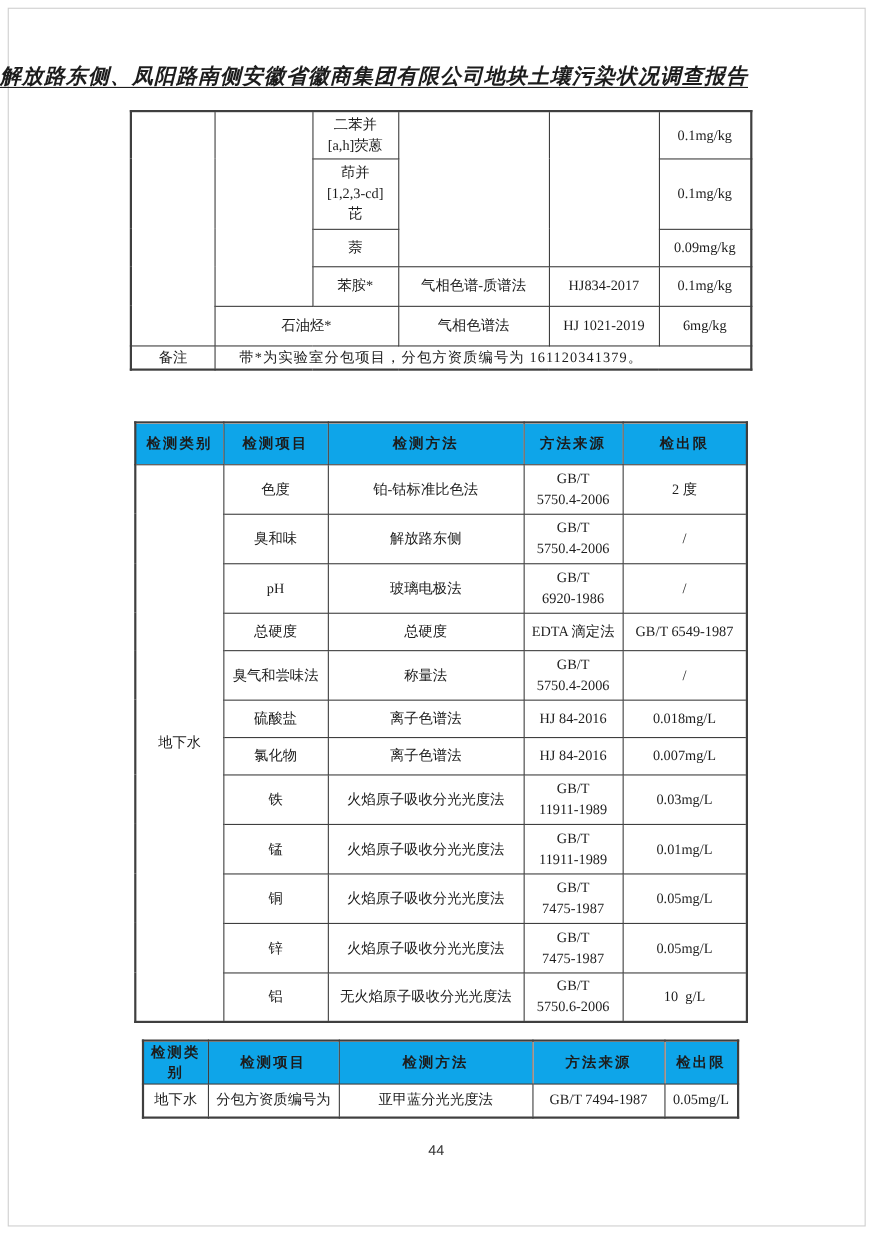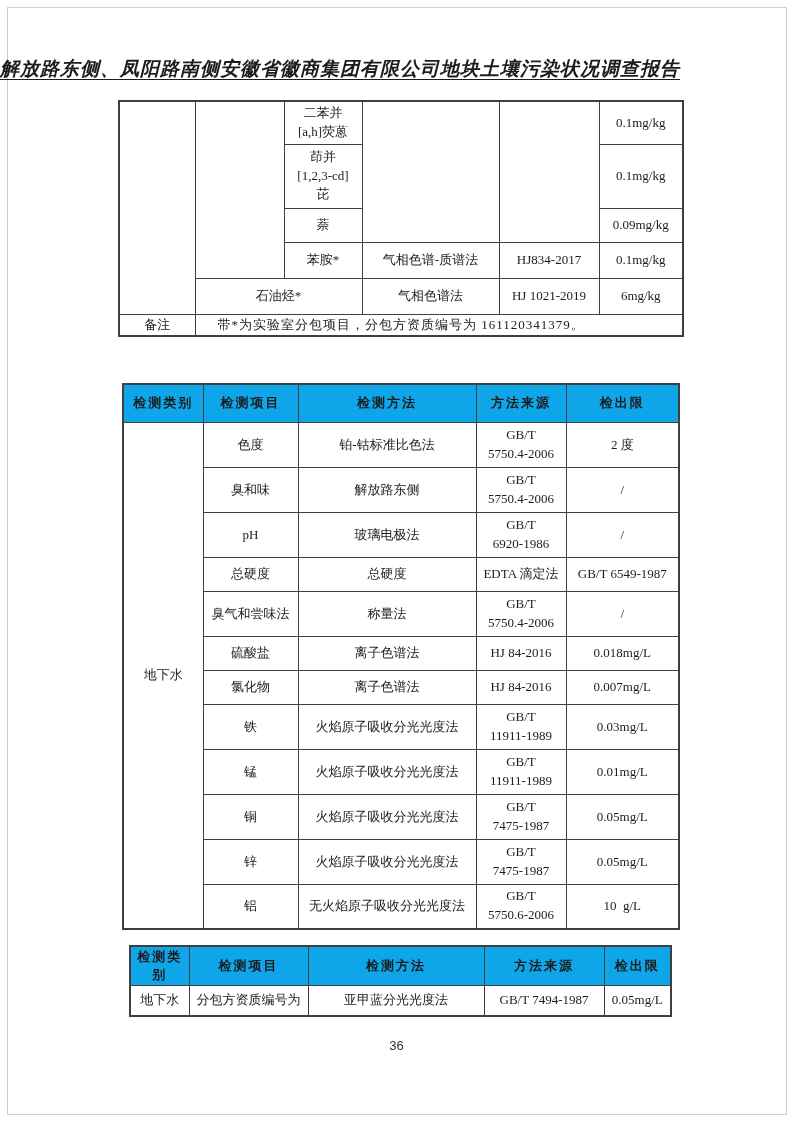--- a/index.html
+++ b/index.html
@@ -213,13 +213,13 @@
   <tr style="height:30px">
     <td>地下水</td>
     <td>分包方资质编号为</td>
     <td>亚甲蓝分光光度法</td>
     <td>GB/T 7494-1987</td>
     <td>0.05mg/L</td>
   </tr>
 </tbody>
   </table>
 
-<div class="page-number">36</div>
+<div class="page-number">44</div>
 
 </body></html>

